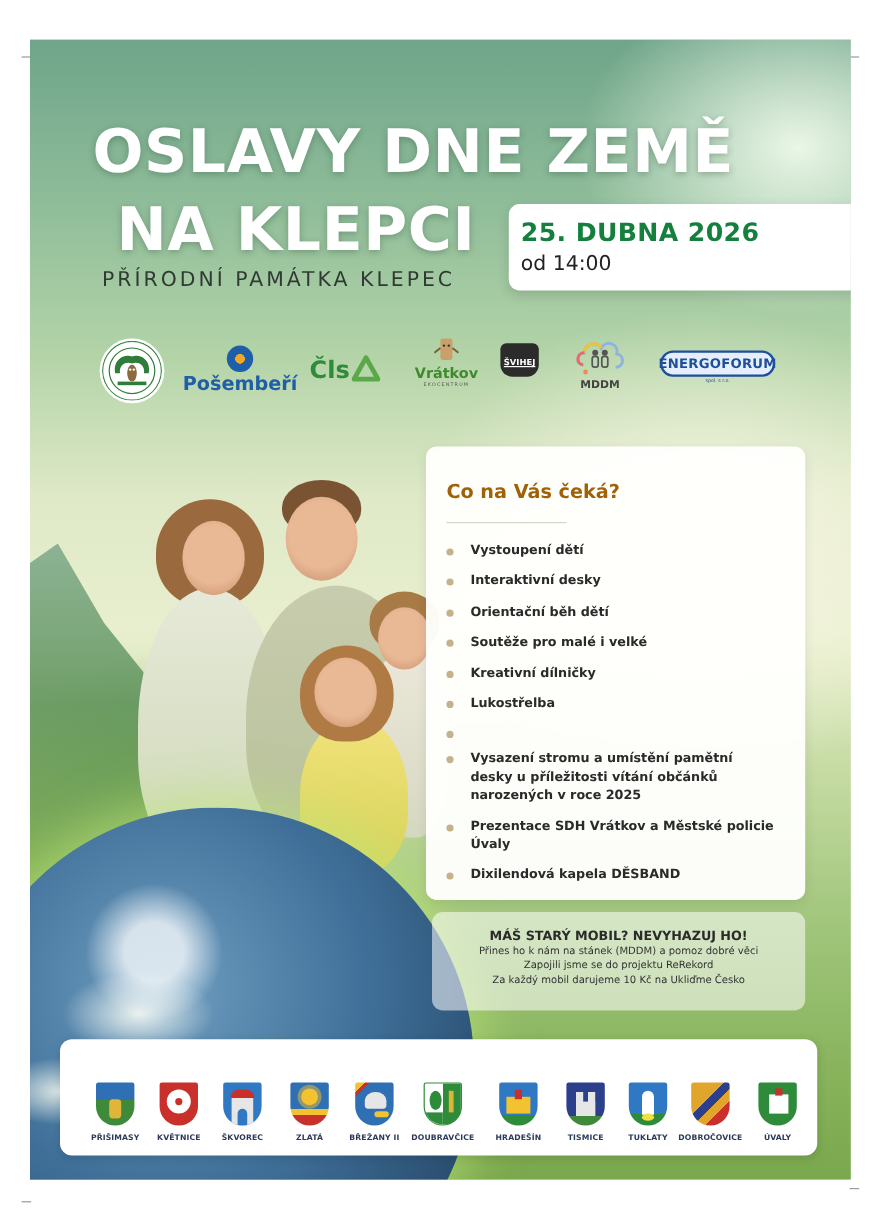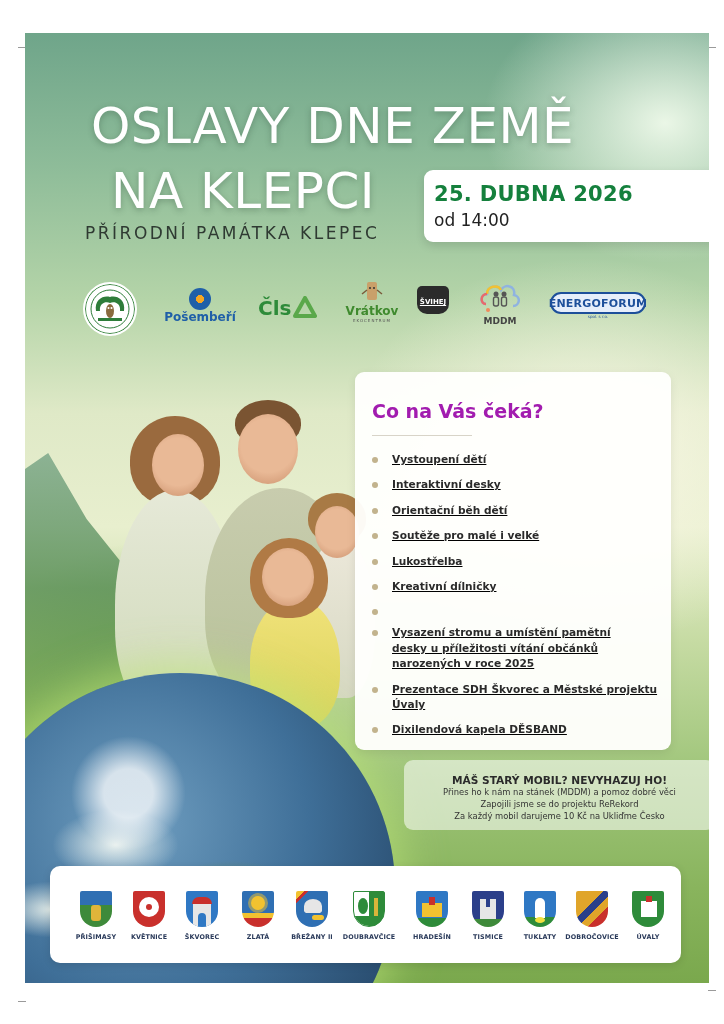--- a/index.html
+++ b/index.html
@@ -27,63 +27,63 @@
       radial-gradient(ellipse 90px 50px at 35% 40%, #e8f0ee 0, rgba(232,240,238,0) 70%),
       radial-gradient(ellipse 120px 70px at 62% 55%, #6b9a4a 0, rgba(107,154,74,0) 70%),
       radial-gradient(ellipse 80px 40px at 20% 55%, #dfe9e6 0, rgba(223,233,230,0) 70%),
       radial-gradient(circle at 40% 35%, #6f9ec0 0%, #3f6f98 45%, #27496b 80%);
     box-shadow: 0 0 40px 10px rgba(190,230,120,0.6); }
   .family { position: absolute; left: 85px; top: 365px; width: 270px; height: 330px; }
   .person { position: absolute; border-radius: 50% 50% 40% 40%; }
   .head { position: absolute; border-radius: 50%; background: radial-gradient(circle at 50% 45%, #e9b996 0 55%, #c98e6a 100%); }
   .hair { position: absolute; border-radius: 50% 50% 45% 45%; }
 
-  .title { position: absolute; left: 66px; color: #ffffff; font-family: "DejaVu Sans", sans-serif; font-weight: 400;
+  .title { position: absolute; left: 52px; color: #ffffff; font-family: "DejaVu Sans", sans-serif; font-weight: 700;
     font-size: 50px; letter-spacing: 0.5px; line-height: 1; text-shadow: 0 2px 6px rgba(40,70,50,0.35); white-space: nowrap; }
   .title.l1 { top: 68px; }
   .title.l2 { top: 133px; margin-left: 20px; }
   .subtitle { position: absolute; left: 60px; top: 190px; color: #2f3a32; font-size: 17px; letter-spacing: 2.5px; font-weight: 400; white-space: nowrap; }
 
   .date-box { position: absolute; left: 399px; top: 137px; width: 300px; height: 72px; background: #ffffff;
     border-radius: 9px 0 0 9px; box-shadow: 0 4px 10px rgba(0,0,0,0.12); }
   .date-main { position: absolute; left: 10px; top: 12px; color: #15803d; font-weight: 700; font-size: 21px; white-space: nowrap; letter-spacing: 0.3px; }
   .date-time { position: absolute; left: 10px; top: 40px; color: #222; font-size: 17px; white-space: nowrap; text-align: right; }
 
   .logos { position: absolute; left: 55px; top: 245px; width: 580px; height: 70px; }
   .logo { position: absolute; display: flex; flex-direction: column; align-items: center; justify-content: center; }
   .logo-klepec { left: 3px; top: 4px; width: 54px; height: 54px; border-radius: 50%; background: #fff; border: 2px solid #fff;
     box-shadow: 0 0 0 1px #3f8a46 inset; }
   .pos-flower { width: 22px; height: 22px; border-radius: 50%; background: radial-gradient(circle, #f5a623 0 25%, #1f5fa8 27% 100%); }
-  .pos-text { color: #1f5fa8; font-weight: 700; font-size: 12px; white-space: nowrap; }
+  .pos-text { color: #1f5fa8; font-weight: 700; font-size: 16px; white-space: nowrap; }
   .cls-text { color: #2e8b3a; font-weight: 700; font-size: 20px; white-space: nowrap; }
   .vrat-text { color: #3f8a2e; font-weight: 700; font-size: 12px; white-space: nowrap; }
   .vrat-sub { color: #555; font-size: 4px; letter-spacing: 1px; white-space: nowrap; }
   .svihej { width: 32px; height: 28px; background: #2b2b2b; border-radius: 5px 5px 10px 10px; color: #fff; font-size: 7px; font-weight: 700; display:flex; align-items:flex-end; justify-content:center; padding-bottom: 8px; text-decoration: underline; }
   .mddm-text { color: #444; font-weight: 700; font-size: 9px; white-space: nowrap; }
   .energo { width: 96px; height: 22px; border: 2px solid #1d4f9a; border-radius: 11px; background: #e6eefb; color: #1d4f9a;
     font-weight: 700; font-size: 11px; display:flex; align-items:center; justify-content:center; letter-spacing: 0.2px; }
   .energo-sub { color: #1d4f9a; font-size: 4px; white-space: nowrap; }
 
   .panel { position: absolute; left: 330px; top: 339px; width: 316px; height: 378px; background: rgba(255,255,253,0.96);
     border-radius: 9px; box-shadow: 0 3px 10px rgba(0,0,0,0.08); }
-  .panel-title { position: absolute; left: 17px; top: 28px; color: #a21caf; font-weight: 700; font-size: 19px; white-space: nowrap; }
+  .panel-title { position: absolute; left: 17px; top: 28px; color: #a16207; font-weight: 700; font-size: 16px; white-space: nowrap; }
   .panel-rule { position: absolute; left: 17px; top: 63px; width: 100px; height: 1px; background: #d8d4c8; }
-  .items { position: absolute; left: 17px; top: 80px; width: 290px; list-style: none; text-decoration: underline; }
+  .items { position: absolute; left: 17px; top: 80px; width: 290px; list-style: none; }
   .item { position: relative; display: flex; align-items: flex-start; margin-bottom: 10px; }
   .bullet { flex: 0 0 6px; width: 6px; height: 6px; border-radius: 50%; background: #c2b38d; margin-top: 5px; margin-right: 14px; }
   .item-text { color: #2a2a2a; font-size: 10.6px; font-weight: 700; line-height: 15.4px; }
 
-  .mobile-box { position: absolute; left: 335px; top: 727px; width: 311px; height: 70px; background: rgba(255,255,255,0.55);
-    border-radius: 9px; text-align: center; padding-top: 14px; margin-left: 44px; }
+  .mobile-box { position: absolute; left: 335px; top: 727px; width: 311px; height: 82px; background: rgba(255,255,255,0.55);
+    border-radius: 9px; text-align: center; padding-top: 14px; }
   .mobile-title { color: #2a2a2a; font-weight: 700; font-size: 10.6px; white-space: nowrap; }
   .mobile-line { color: #333; font-size: 8.4px; line-height: 12px; white-space: nowrap; }
 
   .crests { position: absolute; left: 25px; top: 833px; width: 631px; height: 97px; background: #ffffff; border-radius: 10px;
     box-shadow: 0 2px 8px rgba(0,0,0,0.12); }
-  .crest { position: absolute; top: 25px; width: 54px; display: flex; flex-direction: column; align-items: center; }
+  .crest { position: absolute; top: 36px; width: 54px; display: flex; flex-direction: column; align-items: center; }
   .shield { width: 32px; height: 36px; border-radius: 2px 2px 16px 16px; position: relative; overflow: hidden; }
   .crest-name { margin-top: 6px; font-size: 6.4px; font-weight: 700; color: #2a3a5a; white-space: nowrap; letter-spacing: 0.1px; }
 </style>
 </head>
 <body>
 
 <div class="crop" style="left:18px;top:47px;width:8px;height:1px"></div>
 <div class="crop" style="left:30px;top:36px;width:1px;height:8px"></div>
 <div class="crop" style="left:708px;top:47px;width:8px;height:1px"></div>
 <div class="crop" style="left:704px;top:36px;width:1px;height:8px"></div>
@@ -194,36 +194,36 @@
       <li class="item">
           <span class="bullet"></span>
           <span class="item-text">Orientační běh dětí</span>
         </li>
       <li class="item">
           <span class="bullet"></span>
           <span class="item-text">Soutěže pro malé i velké</span>
         </li>
       <li class="item">
           <span class="bullet"></span>
+          <span class="item-text">Kreativní dílničky</span>
+        </li>
+      <li class="item">
+          <span class="bullet"></span>
           <span class="item-text">Lukostřelba</span>
         </li>
       <li class="item">
           <span class="bullet"></span>
-          <span class="item-text">Kreativní dílničky</span>
-        </li>
-      <li class="item">
-          <span class="bullet"></span>
         </li>
       <li class="item">
           <span class="bullet"></span>
           <span class="item-text" style="max-width:230px">Vysazení stromu a umístění pamětní desky u příležitosti vítání občánků narozených v roce 2025</span>
         </li>
       <li class="item">
           <span class="bullet"></span>
-          <span class="item-text">Prezentace SDH Škvorec a Městské projektu Úvaly</span>
+          <span class="item-text">Prezentace SDH Vrátkov a Městské policie Úvaly</span>
         </li>
       <li class="item">
           <span class="bullet"></span>
           <span class="item-text">Dixilendová kapela DĚSBAND</span>
         </li>
     </ul>
   </div>
 
   <div class="mobile-box">
     <div class="mobile-title">MÁŠ STARÝ MOBIL? NEVYHAZUJ HO!</div>

